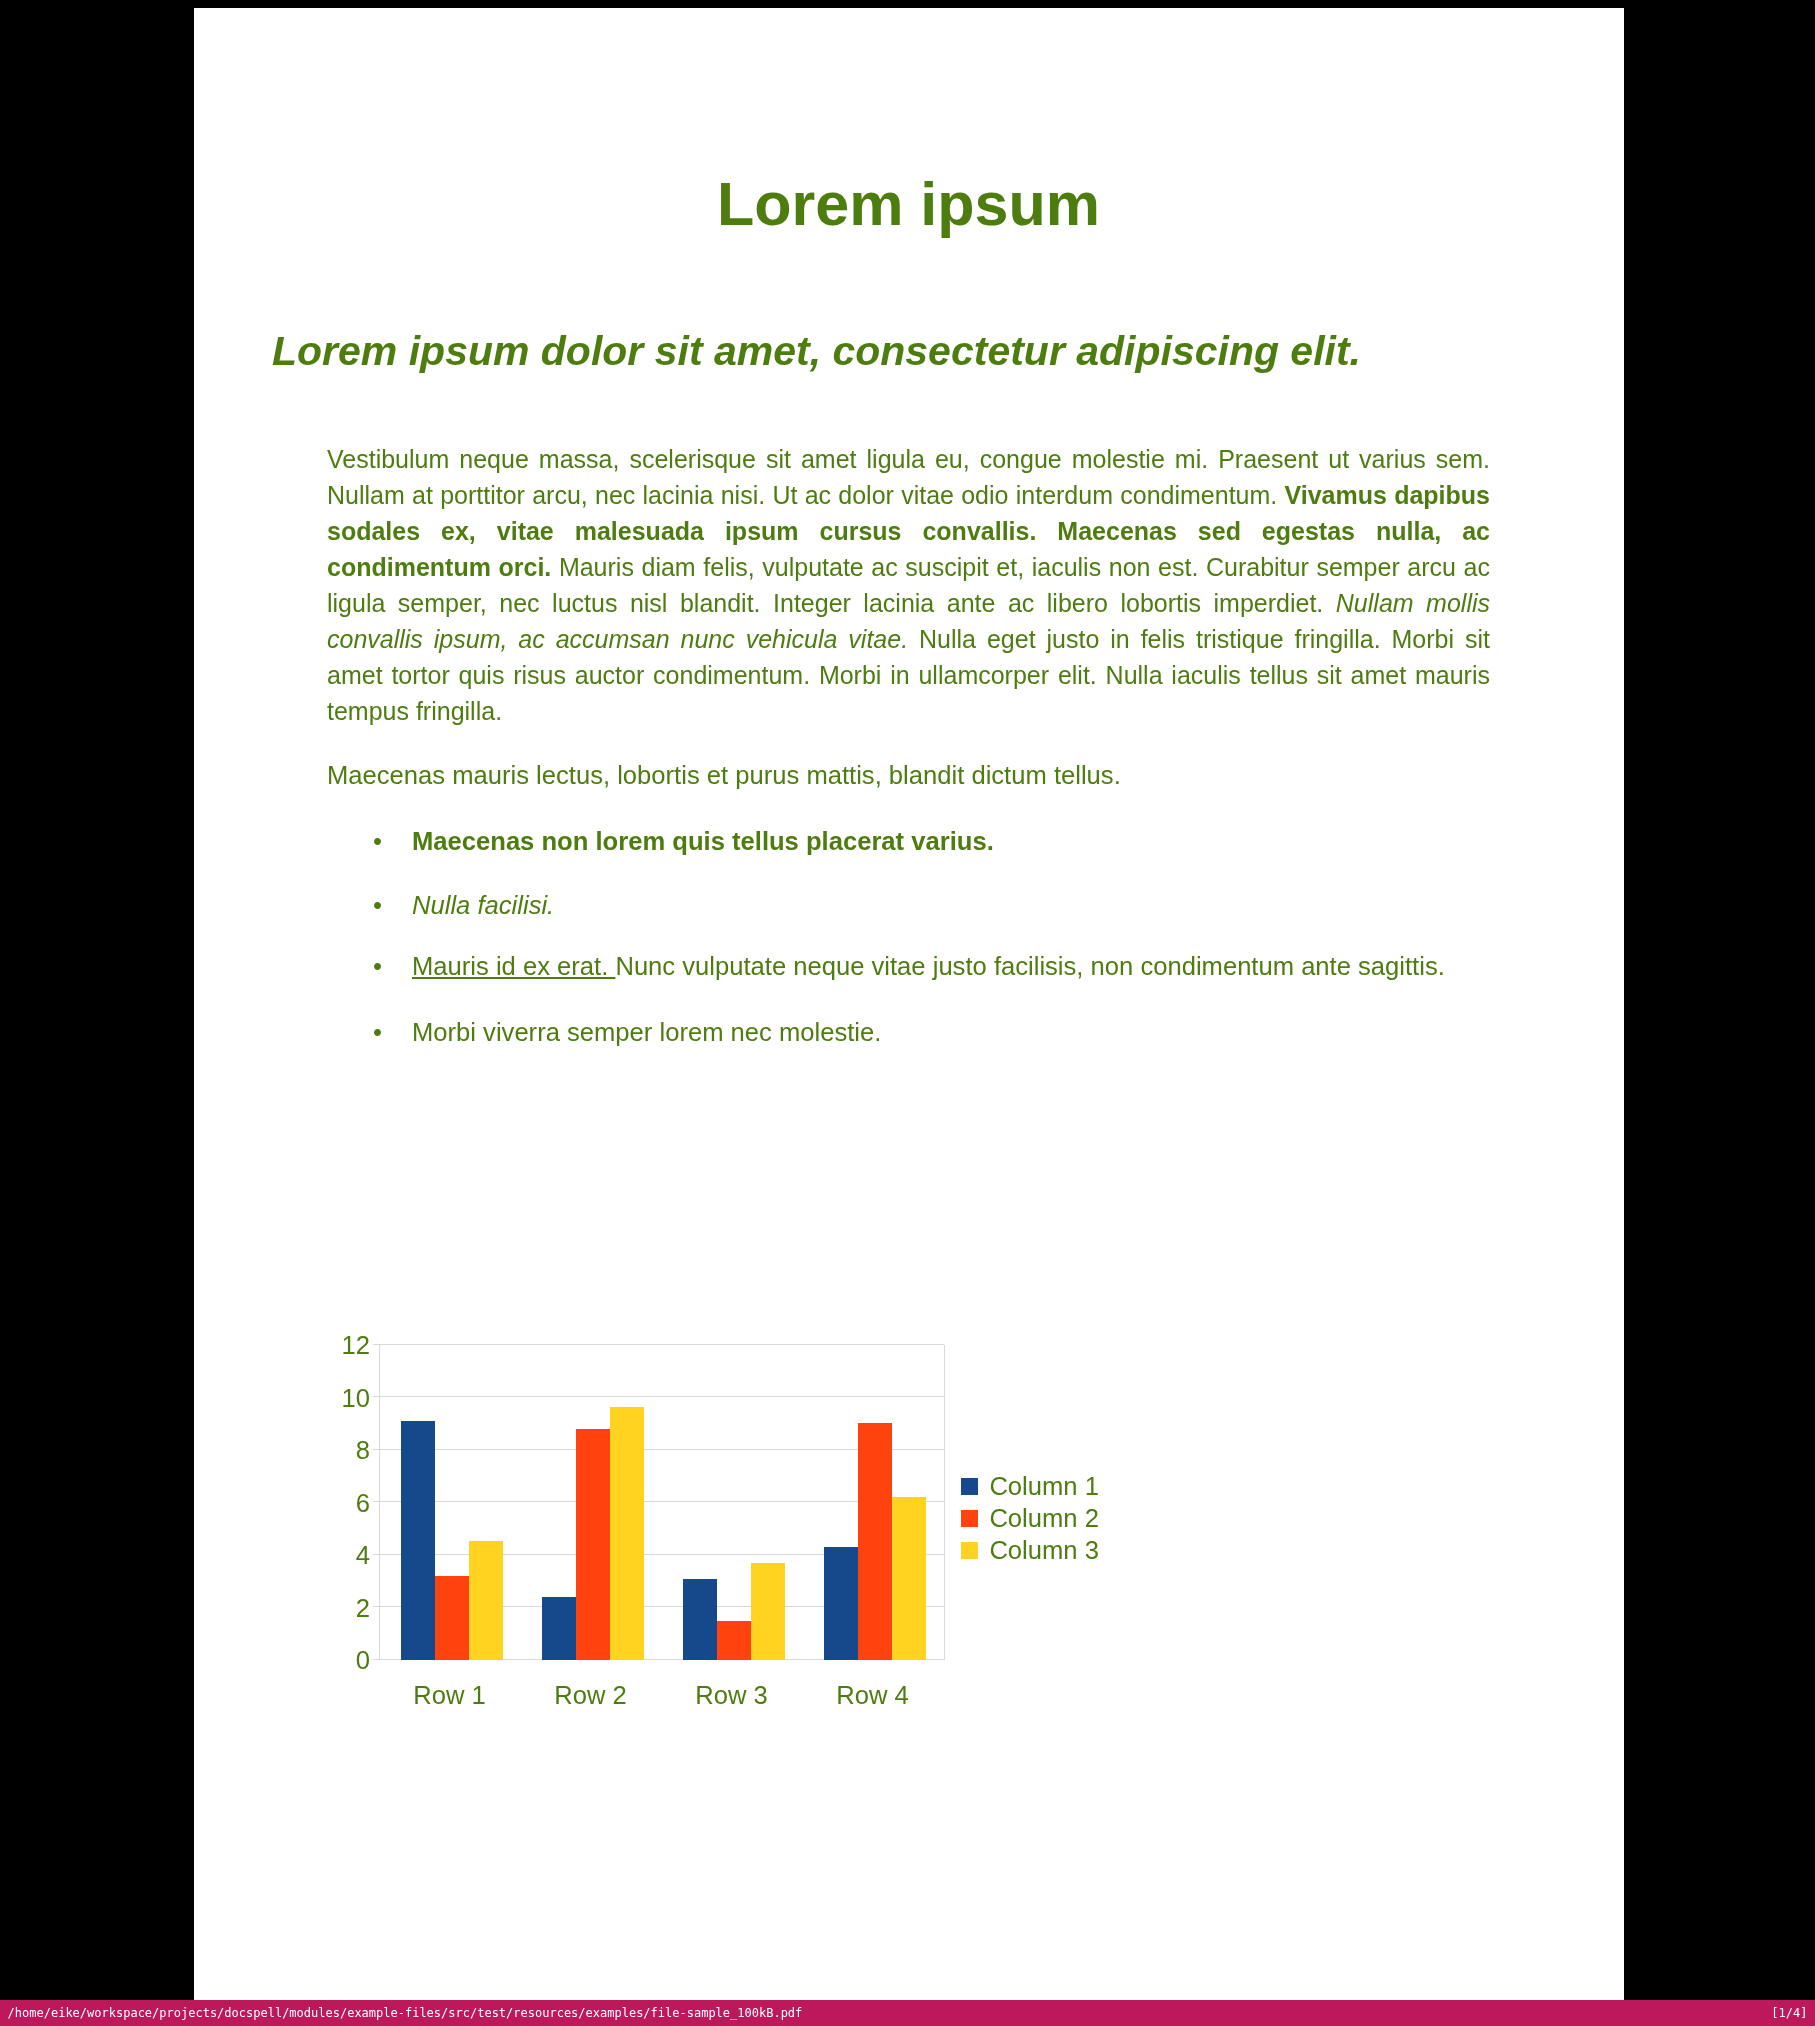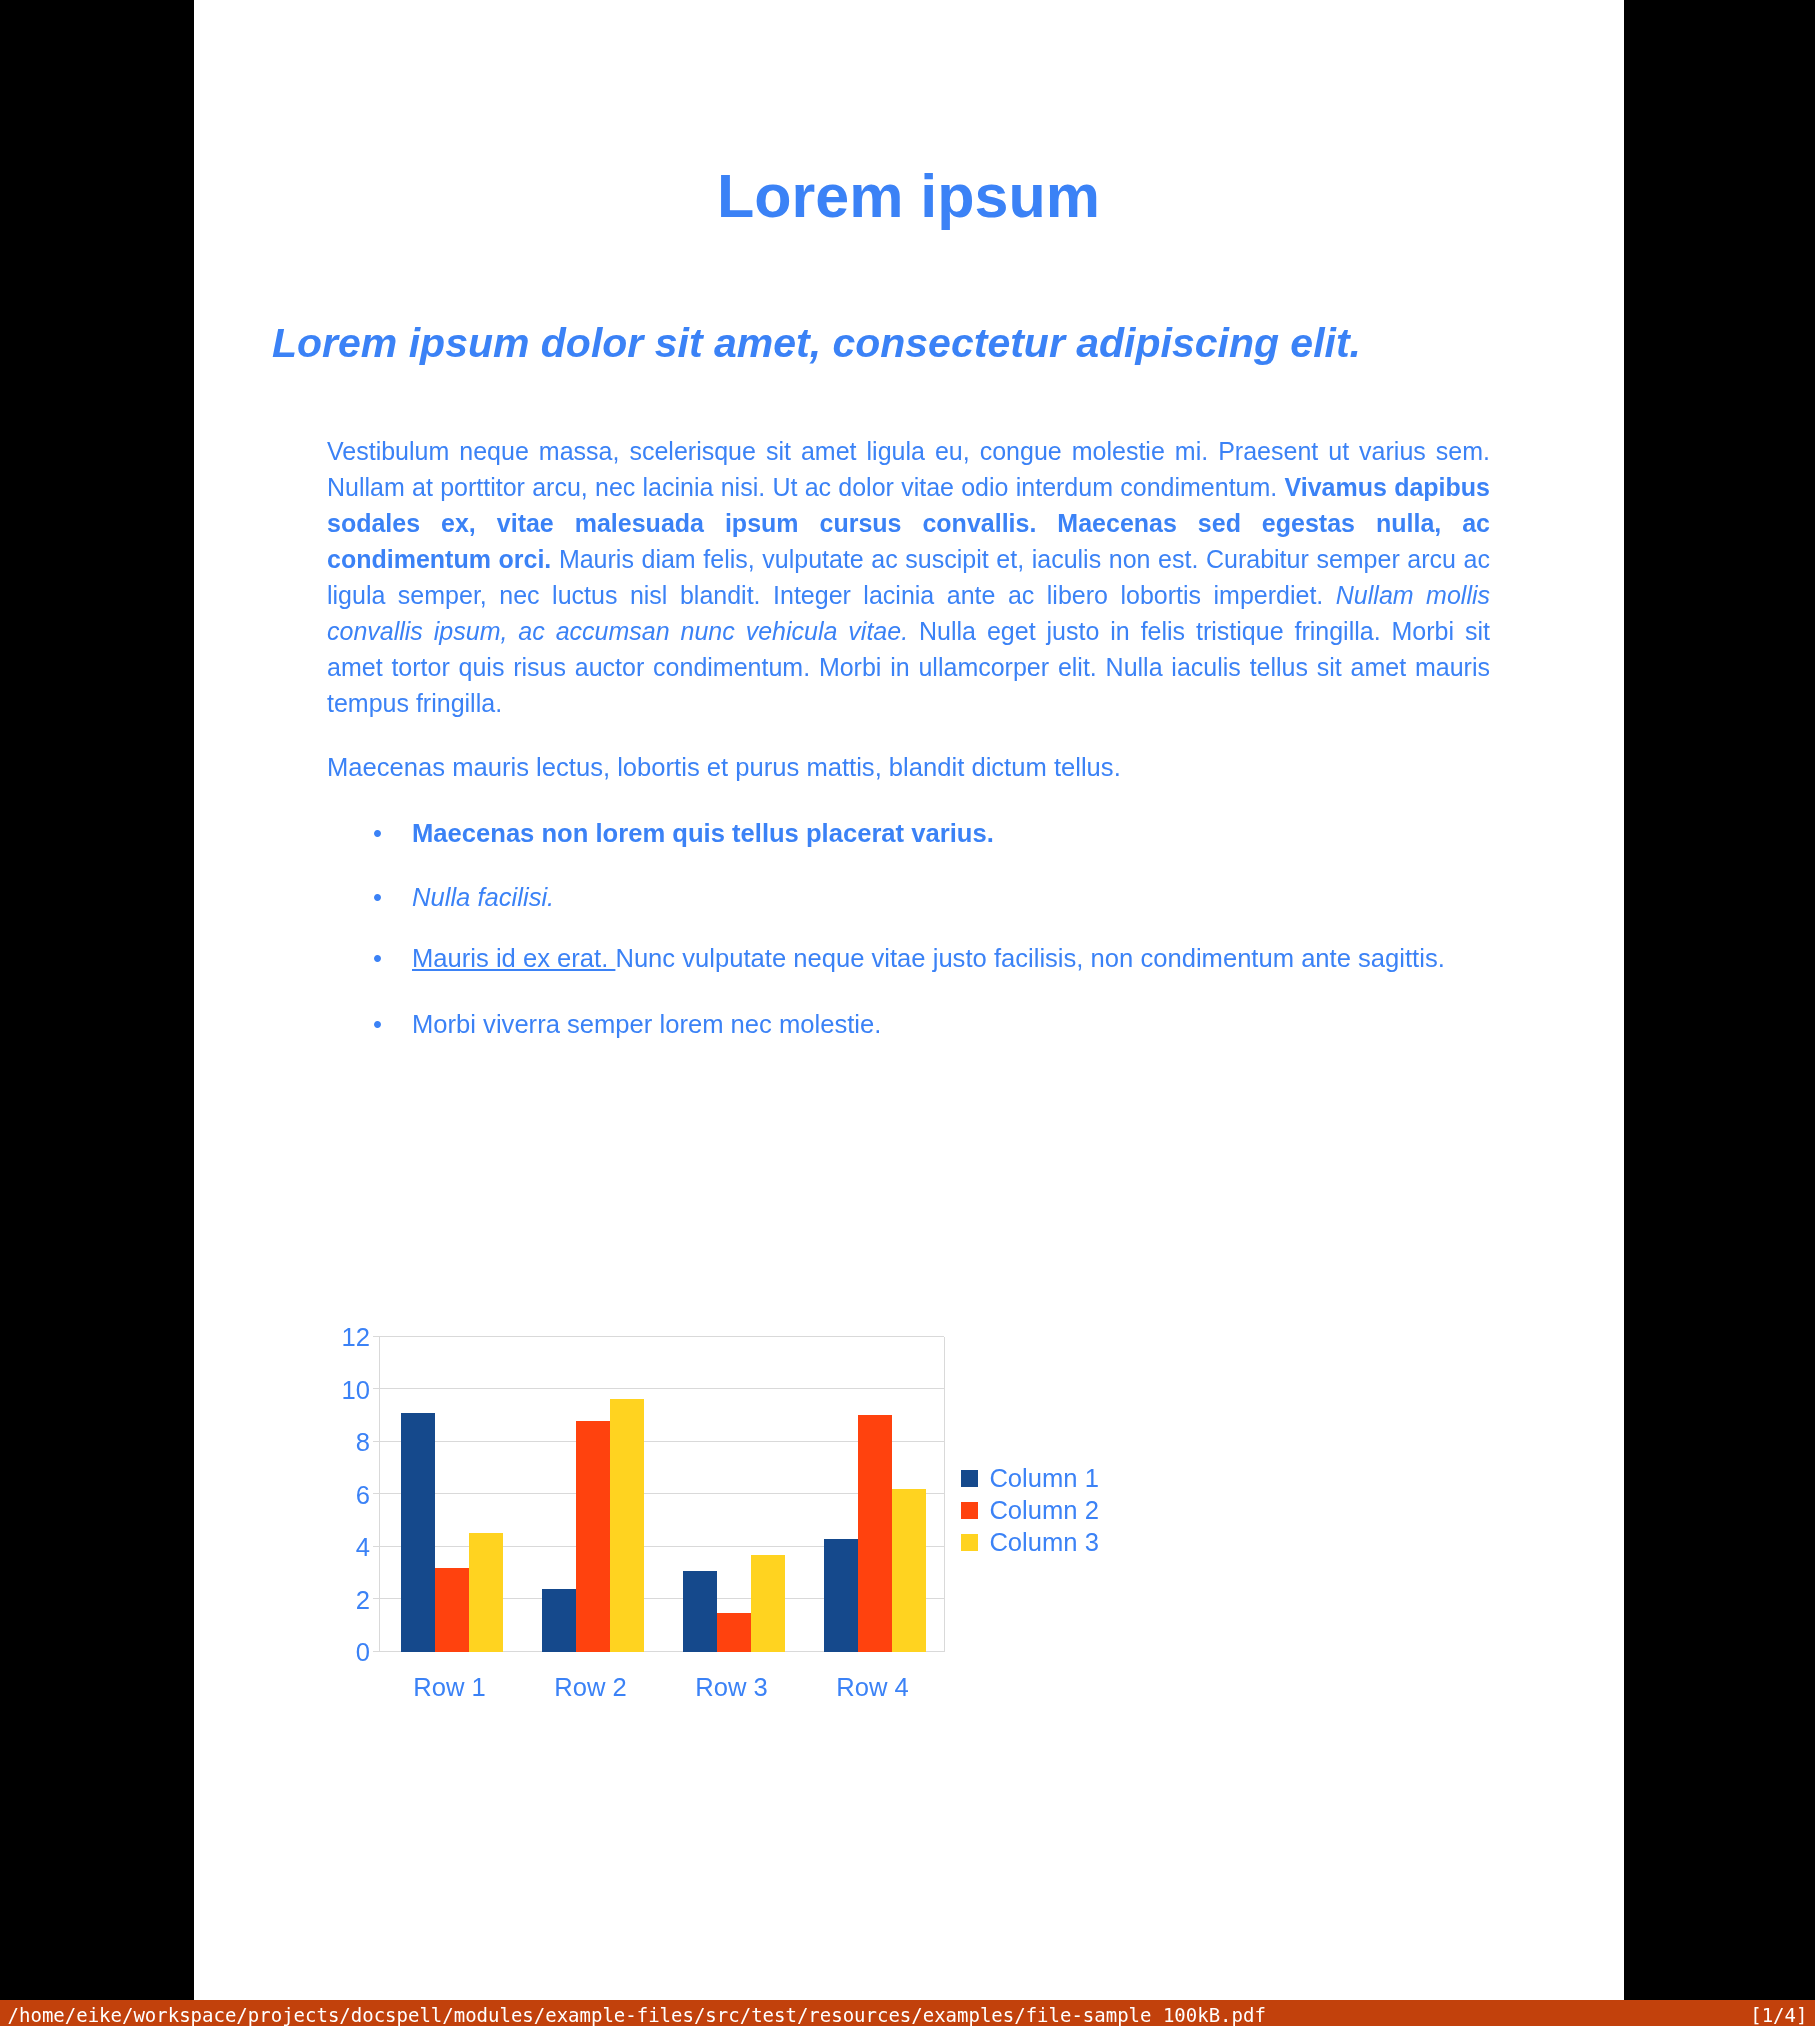--- a/index.html
+++ b/index.html
@@ -2,22 +2,22 @@
 <html style="font-size:15px"><head>
 <meta charset="utf-8">
 <style>
   html,body { margin:0; padding:0; background:#000; }
   .screen {
     position:relative; width:1815px; height:2026px;
     background:#000; overflow:hidden;
     font-family:"Liberation Sans", sans-serif;
   }
   .page {
-    position:absolute; left:194px; top:0; width:1430px; height:2001px;
-    background:#ffffff; color:#3b82f6;
+    position:absolute; left:194px; top:8px; width:1430px; height:2001px;
+    background:#ffffff; color:#4d7c0f;
   }
   .content { position:absolute; left:133px; top:0; width:1163px; }
   .doc-title {
     margin:161px 0 0 0; font-size:61px; font-weight:bold;
     line-height:70px; text-align:center;
   }
   .heading { margin-top:85px; font-size:41px; font-weight:bold; line-height:55px; }
   .h-line { white-space:nowrap; }
   .h-line1 { margin-left:-55px;font-style:italic; }
   .para1 { margin:62px 0 14px 0; font-size:25px; line-height:36px; text-align:justify; }
@@ -49,23 +49,23 @@
     position:absolute; left:38px; width:138px; text-align:right; line-height:36px;
   }
   .xtick { position:absolute; top:344px; text-align:center; line-height:36px; }
   .legend { position:absolute; left:767px; top:137px;text-align:center; }
   .legend-row { display:flex; align-items:center; height:32px; }
   .swatch { width:17px; height:17px; display:inline-block; margin-right:11.4px; }
 
   
   .statusbar {
     position:absolute; left:0; bottom:0; width:1815px; height:25.6px;
-    background:#c2410c; color:#fff;
-    font-family:"DejaVu Sans Mono", monospace; font-size:19px;
-    display:flex; justify-content:space-between; align-items:flex-end;
+    background:#be185d; color:#fff;
+    font-family:"DejaVu Sans Mono", monospace; font-size:12px;
+    display:flex; justify-content:space-between; align-items:center;
     padding:0 7.6px; box-sizing:border-box; white-space:nowrap;
   }
 </style>
 </head>
 <body>
 
 <div class="screen">
   <div class="page">
     <div class="content">
 

